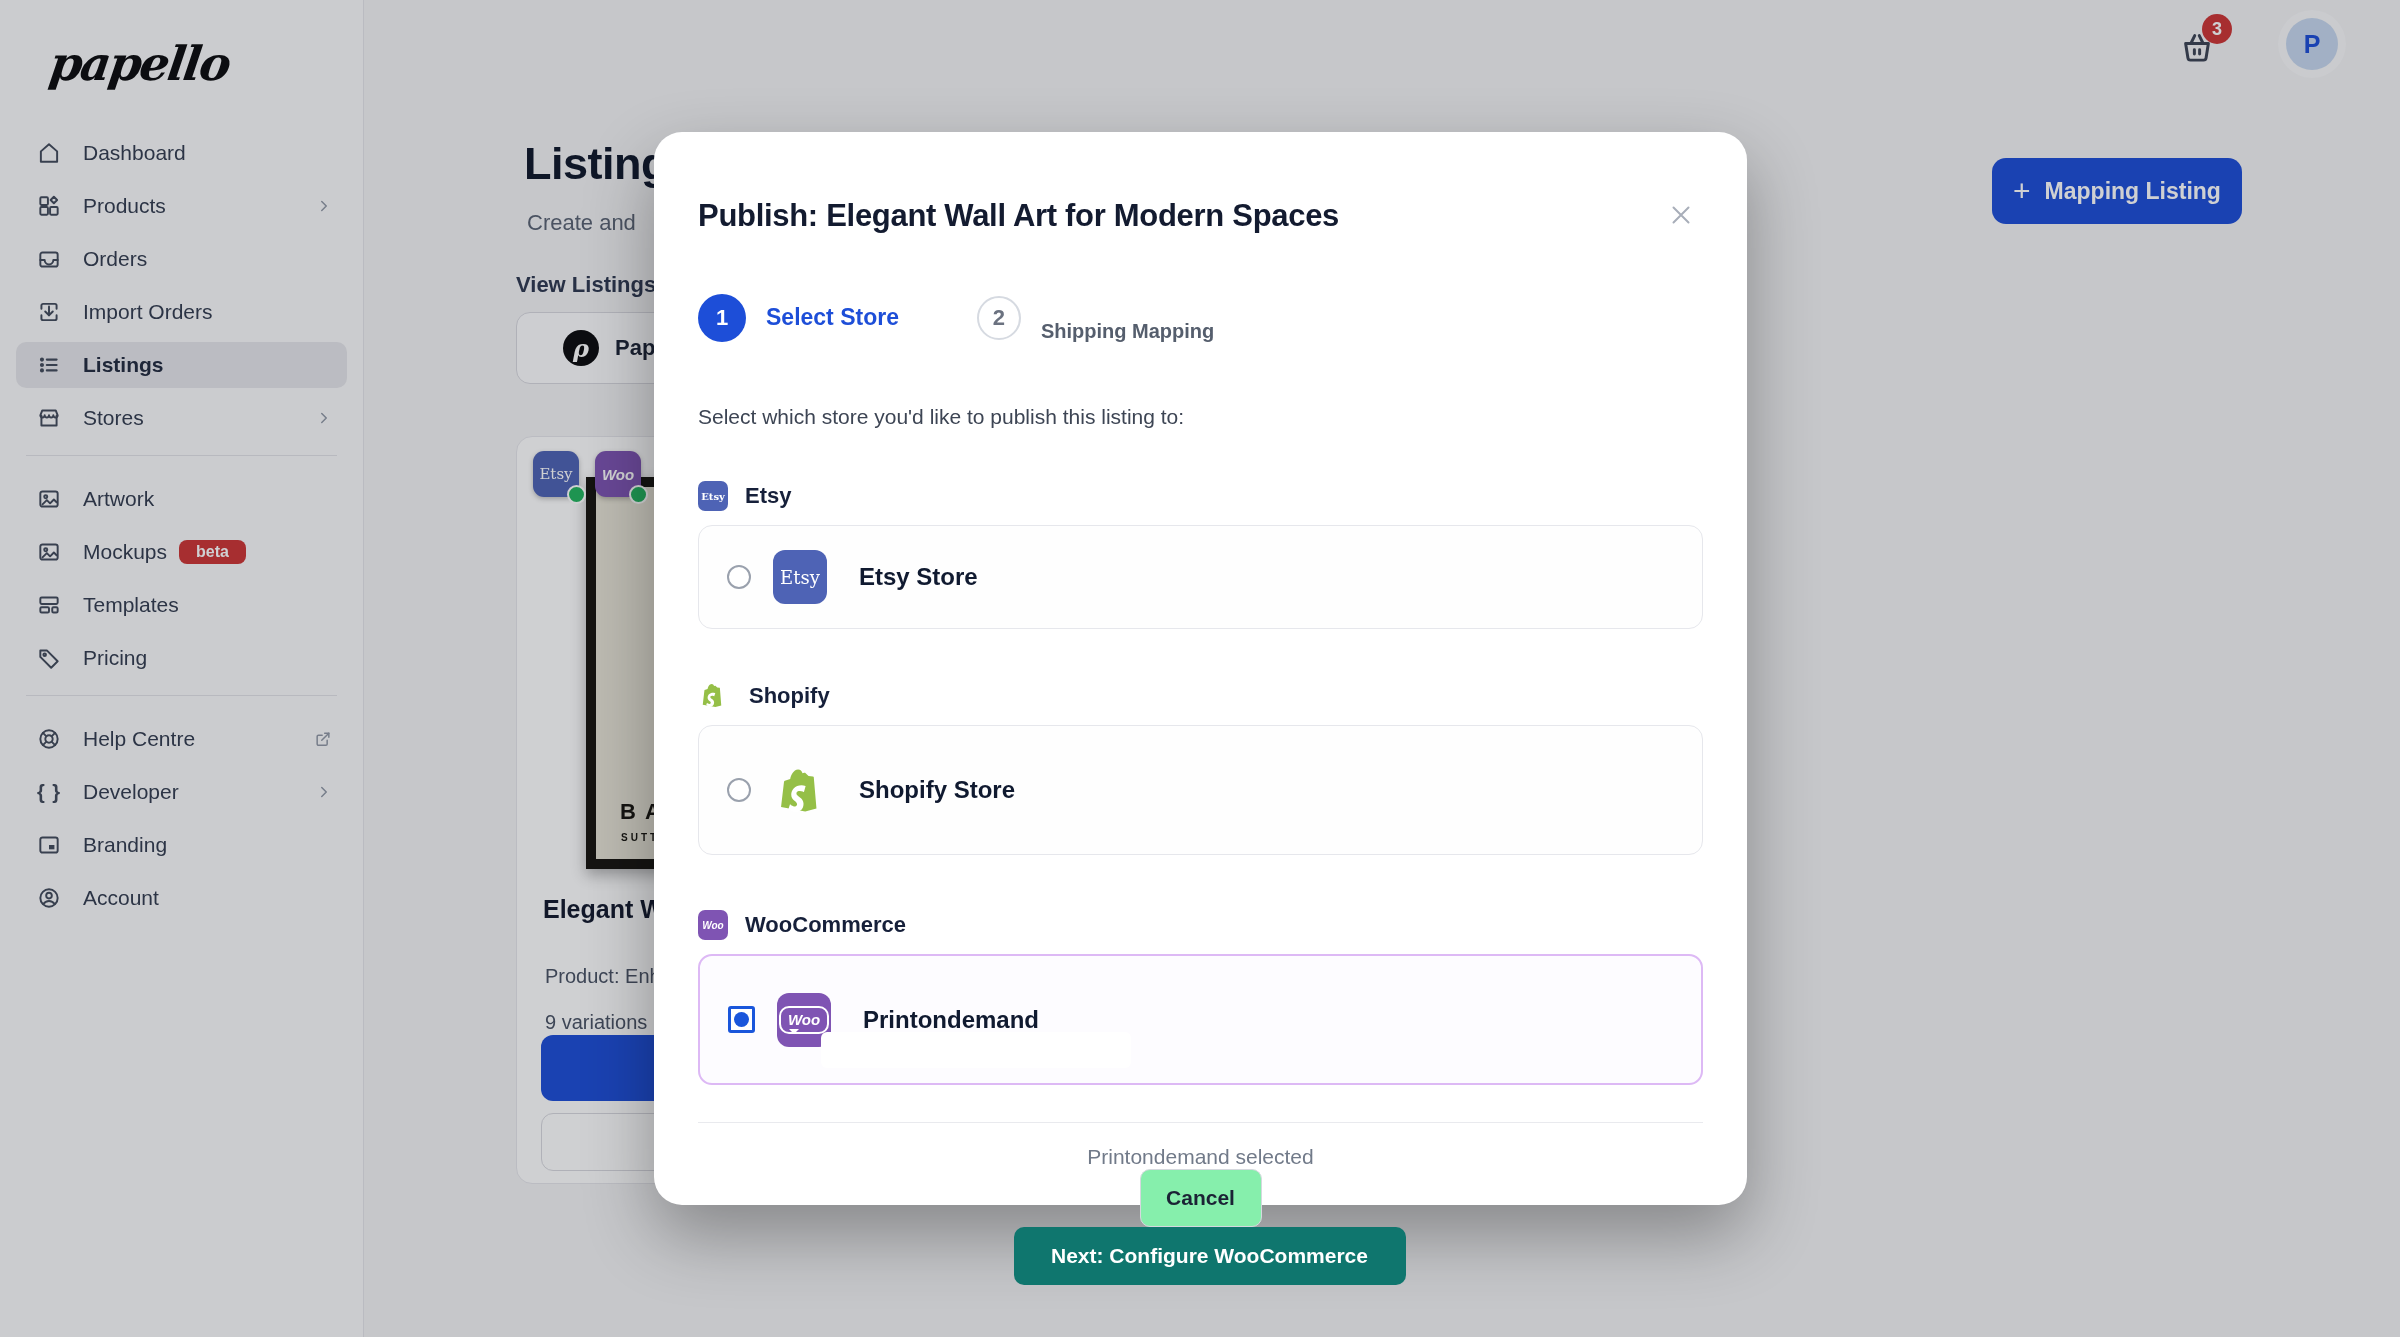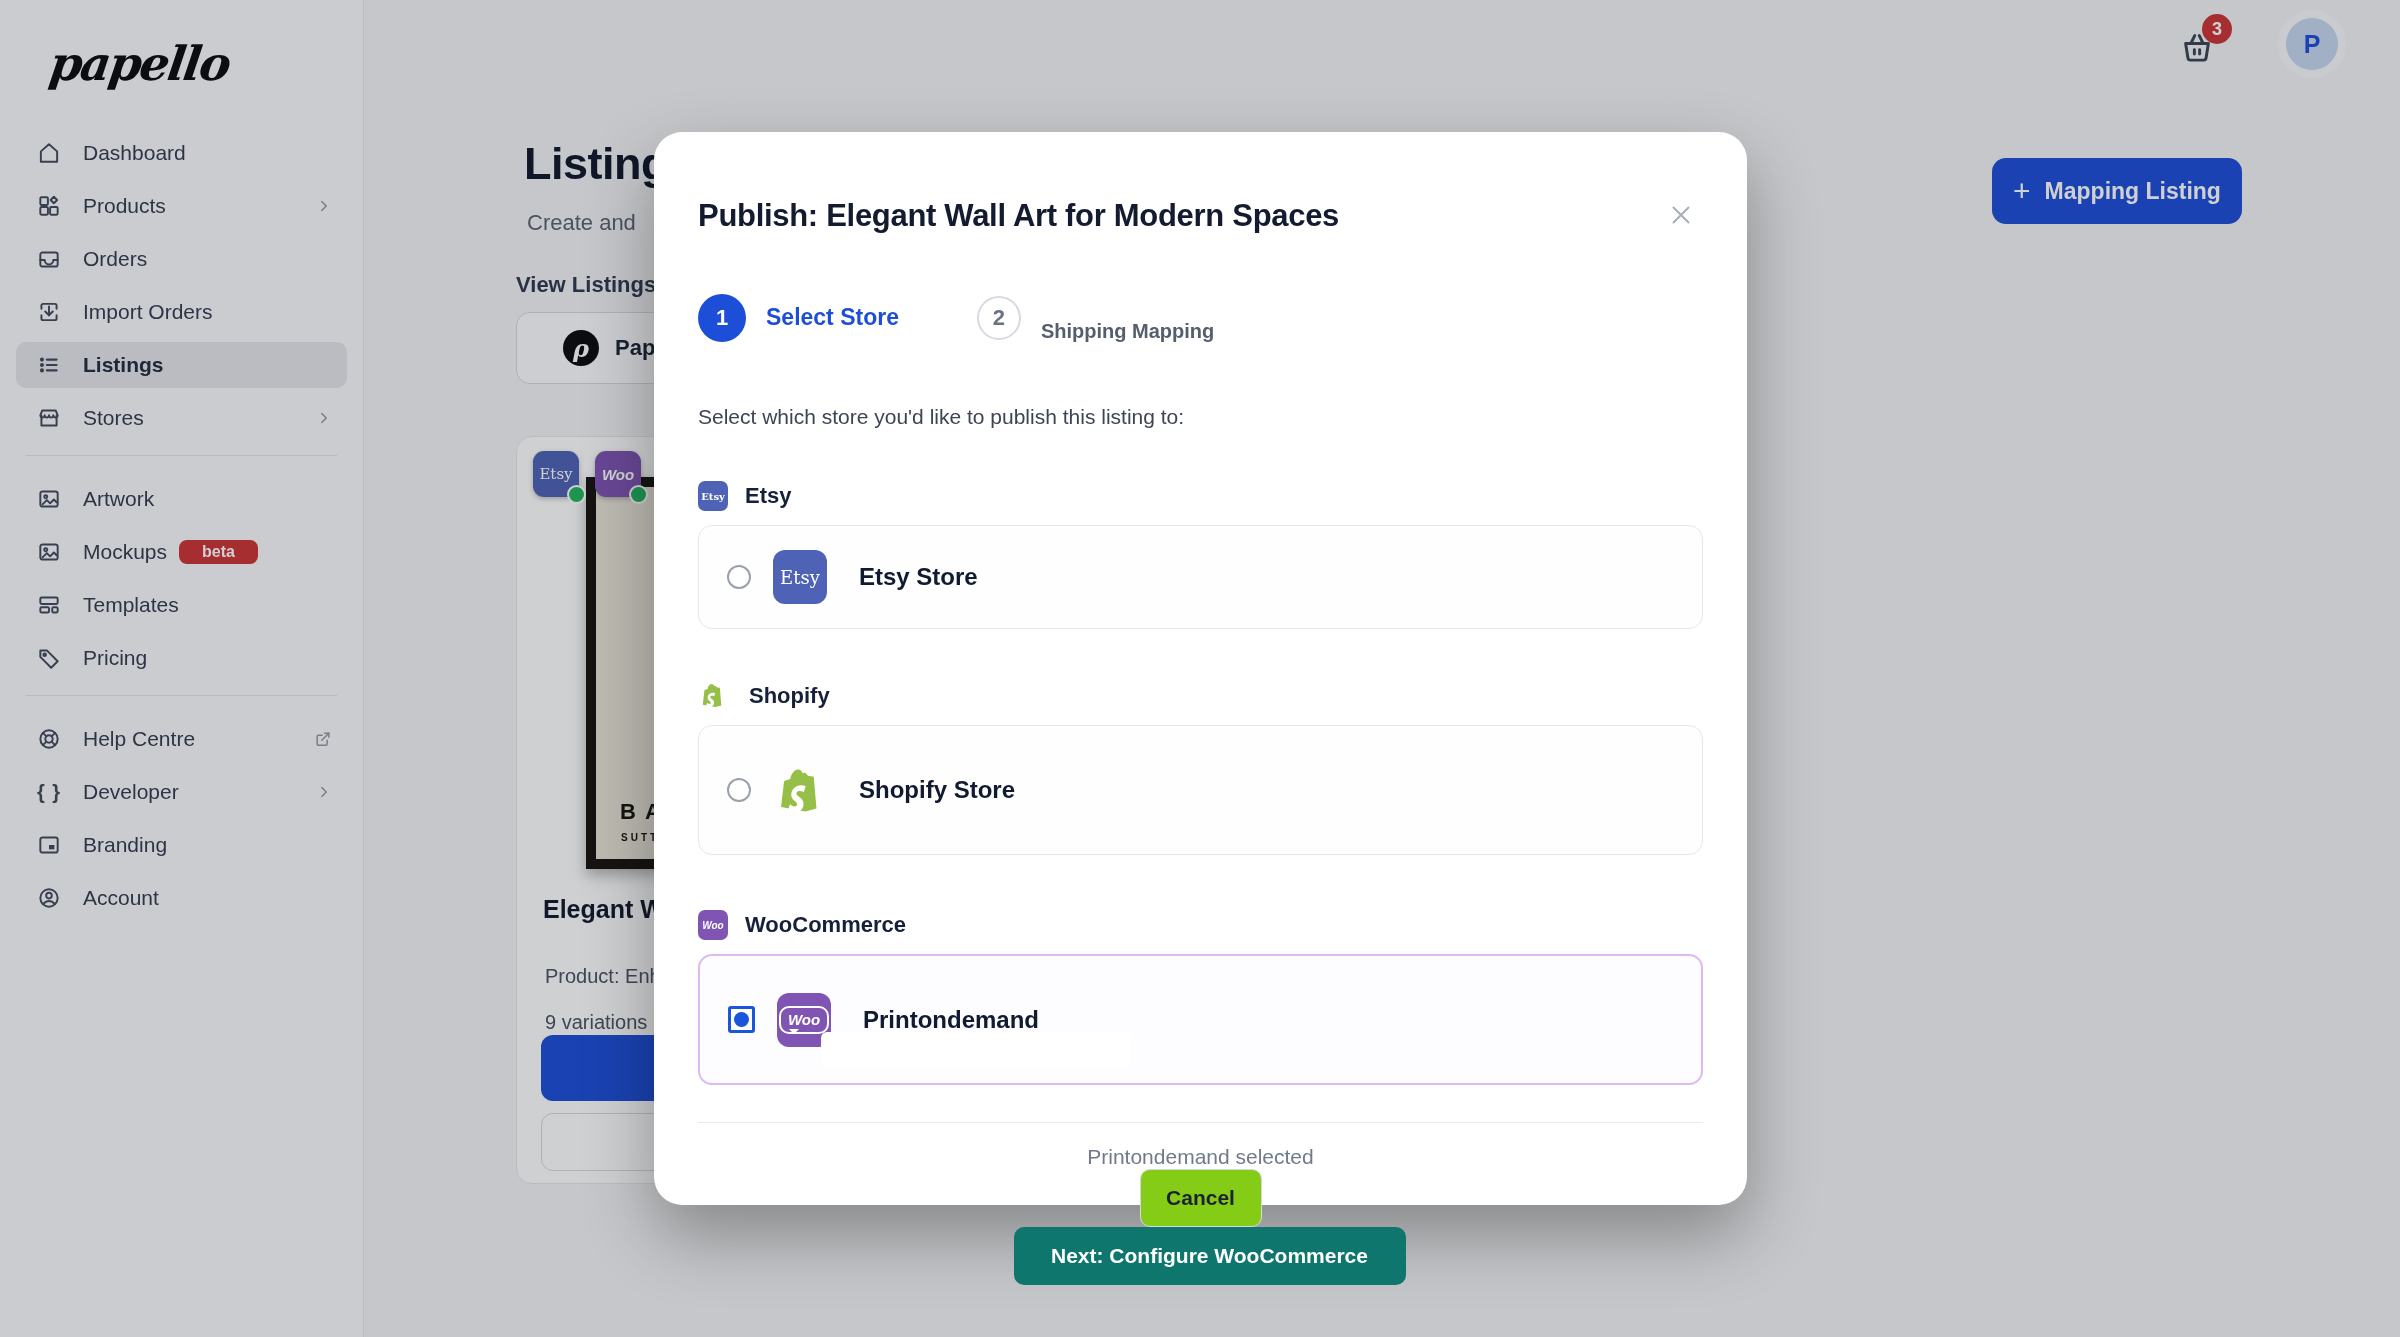--- a/index.html
+++ b/index.html
@@ -11,21 +11,21 @@
   .logo { font-family:"DejaVu Serif", serif; font-style:italic; font-weight:bold; font-size:47px; letter-spacing:-2px; transform:skewX(-8deg); color:#0c0c0e; position:absolute; left:50px; top:36px; }
   .nav { position:absolute; top:130px; left:0; width:100%; }
   .nav-item { display:flex; align-items:center; height:46px; margin:0 16px 7px 16px; padding:0 14px 0 20px; border-radius:10px; color:#3c4454; cursor:pointer; }
   .nav-item.active { background:#e7e7eb; }
   .nav-ic { width:26px; height:26px; flex:0 0 26px; stroke:#434b5c; }
   .nav-label { font-size:21px; font-weight:500; margin-left:21px; color:#343d50; }
   .nav-item.active .nav-label { color:#232c40; font-weight:600; }
   .nav-spacer { flex:1; }
   .chev { width:18px; height:18px; stroke:#9198a6; }
   .ext { width:20px; height:20px; stroke:#9198a6; }
-  .beta-badge { background:#cd3535; color:#fff; font-size:16px; font-weight:bold; border-radius:8px; padding:3px 23px; margin-left:12px; }
+  .beta-badge { background:#cd3535; color:#fff; font-size:16px; font-weight:bold; border-radius:8px; padding:3px 17px; margin-left:12px; }
   .divider { height:1px; background:#e3e3e8; margin:14px 26px 20px 26px; }
   .dev-brace { font-size:20px; font-weight:bold; color:#434b5c; width:26px; flex:0 0 26px; text-align:center; letter-spacing:1px; }
 
   
   .topbar { position:absolute; top:0; left:364px; right:0; height:96px; z-index:1; }
   .cart-wrap { position:absolute; right:178px; top:26px; width:46px; height:46px; cursor:pointer; }
   .cart-wrap svg { width:42px; height:42px; stroke:#3c4454; }
   .cart-badge { position:absolute; right:-10px; top:-12px; width:30px; height:30px; background:#cd3535; border-radius:50%; color:#fff; font-size:18px; font-weight:bold; display:flex; align-items:center; justify-content:center; }
   .avatar { position:absolute; right:62px; top:18px; width:52px; height:52px; border-radius:50%; background:#c7d8ef; color:#1d4ed8; font-weight:bold; font-size:25px; display:flex; align-items:center; justify-content:center; box-shadow:0 0 0 8px rgba(255,255,255,.45); cursor:pointer; }
 
@@ -96,21 +96,21 @@
   .woo-bubble { border:2.5px solid #fff; border-radius:10px; padding:3px 7px 4px; font-weight:bold; font-style:italic; font-size:15px; position:relative; }
   .woo-bubble:after { content:""; position:absolute; left:8px; bottom:-7px; border:5px solid transparent; border-top-color:#fff; }
   .ic-shopify { background:transparent; }
   .store-name { font-size:24px; font-weight:700; color:#101a30; margin-left:32px; }
   .skeleton { position:absolute; left:121px; top:76px; width:310px; height:36px; background:#fff; border-radius:6px; }
 
   .modal-divider { height:1px; background:#e9eaee; margin-top:37px; }
   .modal-footer { display:flex; align-items:center; margin-top:22px;flex-direction:column; }
   .footer-status { font-size:21px; color:#717a89; }
   .footer-spacer { flex:1; }
-  .cancel-btn { width:122px; height:58px; background:#84cc16; border:1px solid #d5d8de; border-radius:10px; font-size:21px; font-weight:600; color:#1b2235; cursor:pointer; font-family:inherit;text-align:center; }
+  .cancel-btn { width:122px; height:58px; background:#86efac; border:1px solid #d5d8de; border-radius:10px; font-size:21px; font-weight:600; color:#1b2235; cursor:pointer; font-family:inherit;text-align:center; }
   .next-btn { width:392px; height:58px; margin-left:18px; background:#0f766e; border:none; border-radius:10px; font-size:21px; font-weight:700; color:#fff; cursor:pointer; font-family:inherit; }
 </style>
 </head>
 <body>
 
 <aside class="sidebar">
   <div class="logo">papello</div>
   <nav class="nav">
 
     <div class="nav-item">

